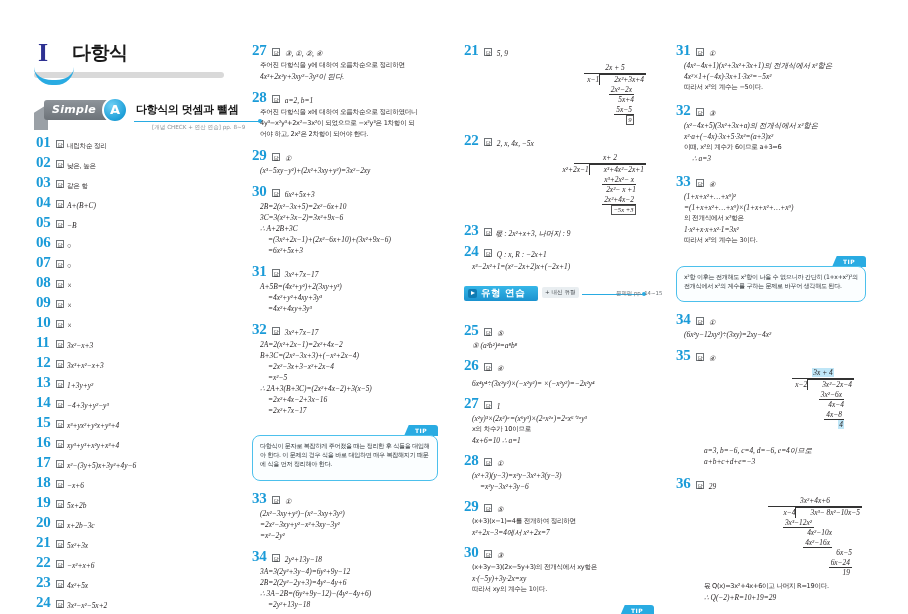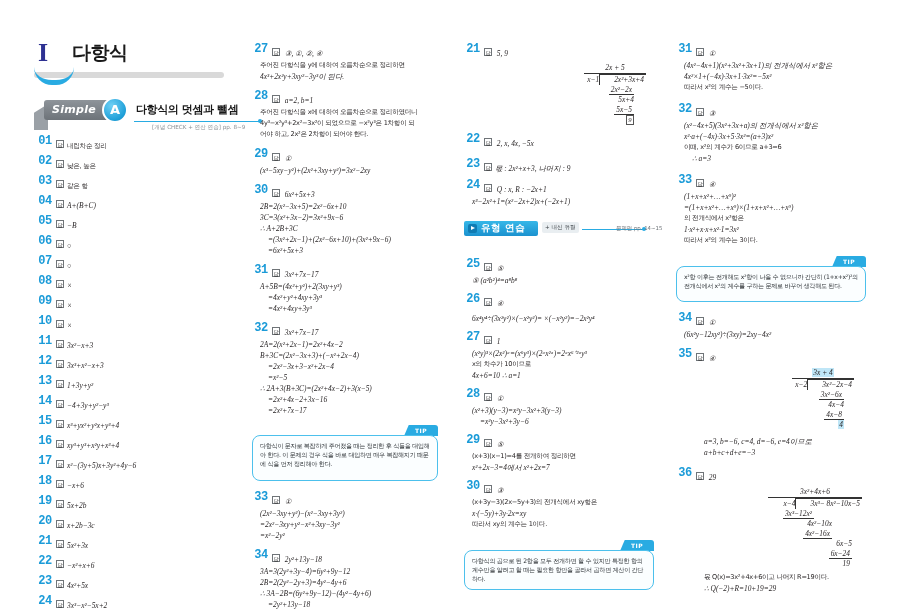--- a/index.html
+++ b/index.html
@@ -109,22 +109,22 @@
   .yh-pg{
     position:absolute;top:4px;
     font-family:"DejaVu Sans",sans-serif;font-size:5.4px;color:#6a7075;white-space:nowrap;
   }
 
   
   .col{position:absolute;top:0;}
   .item{position:relative;margin-bottom:2px;}
   .inum{
     position:absolute;left:0;top:0;width:16px;
-    font-family:Liberation Mono, monospace;font-size:12px;font-weight:bold;
-    color:#1b9bd8;text-align:right;letter-spacing:-.3px;
+    font-family:Liberation Serif, serif;font-size:15px;font-weight:bold;
+    color:#1b9bd8;text-align:left;letter-spacing:-.3px;
   }
   .ibox{
     display:inline-block;width:8px;height:8px;line-height:8px;
     border:0.6px solid #6f7478;font-size:5.2px;text-align:center;color:#2b2b2b;
     font-family:"DejaVu Sans",sans-serif;vertical-align:1px;margin-right:3px;
     box-sizing:border-box;
   }
   .ibody{margin-left:20px;font-size:7.2px;line-height:11px;color:#231f20;}
   .math{font-family:"Liberation Serif",serif;font-style:italic;font-size:7.4px;}
   .ko{font-family:"DejaVu Sans",sans-serif;font-style:normal;font-size:6.6px;letter-spacing:-.3px;}
@@ -337,20 +337,28 @@
         <div class="row" style="padding-right:12px;"><span class="boxed">9</span></div>
       </div>
     </div>
 
     <div class="item" style="margin-top:7px;">
       <span class="inum">22</span>
       <span class="ibody">
         <span class="ibox">답</span>
         <span class="math">2, x, 4x, −5x</span>
       </span>
+      <div class="ldiv" style="margin:3px 0 0 0;padding-right:14px;">
+        <div class="row"><span style="display:inline-block;min-width:72px;border-bottom:0.8px solid #333;text-align:center;"><span>x+ 2</span></span></div>
+        <div class="row"><span>x²+2x−1</span><span class="dv">x³+4x²−2x+1</span></div>
+        <div class="row" style="padding-right:10px;"><span style="border-bottom:0.8px solid #333;padding:0 2px;">x³+2x²− x</span></div>
+        <div class="row" style="padding-right:10px;"><span>2x²− x +1</span></div>
+        <div class="row" style="padding-right:10px;"><span style="border-bottom:0.8px solid #333;padding:0 2px;">2x²+4x−2</span></div>
+        <div class="row" style="padding-right:10px;"><span class="boxed">−5x +3</span></div>
+      </div>
     </div>
 
     <div class="item" style="margin-top:7px;">
       <span class="inum">23</span>
       <span class="ibody"><span class="ibox">답</span><span class="math">몫 : 2x²+x+3, 나머지 : 9</span></span>
     </div>
 
     <div class="item" style="margin-top:3px;">
       <span class="inum">24</span>
       <span class="ibody">
@@ -502,21 +510,21 @@
         <span class="math">④</span>
       </span>
       <div class="ldiv" style="margin:3px 0 0 0;padding-right:18px;">
         <div class="row"><span style="display:inline-block;min-width:62px;border-bottom:0.8px solid #333;text-align:center;"><span class="hl">3x + 4</span></span></div>
         <div class="row"><span>x−2</span><span class="dv">3x²−2x−4</span></div>
         <div class="row" style="padding-right:10px;"><span style="border-bottom:0.8px solid #333;padding:0 2px;">3x²−6x</span></div>
         <div class="row" style="padding-right:10px;"><span>4x−4</span></div>
         <div class="row" style="padding-right:10px;"><span style="border-bottom:0.8px solid #333;padding:0 2px;">4x−8</span></div>
         <div class="row" style="padding-right:10px;"><span class="hl">4</span></div>
       </div>
-      <div class="ibody" style="margin-top:6px;">
+      <div class="ibody" style="margin-top:15px;">
         <span class="ln math ind">a=3, b=−6, c=4, d=−6, e=4이므로</span>
         <span class="ln math ind">a+b+c+d+e=−3</span>
       </div>
     </div>
 
     <div class="item" style="margin-top:8px;">
       <span class="inum">36</span>
       <span class="ibody">
         <span class="ibox">답</span>
         <span class="math">29</span>

